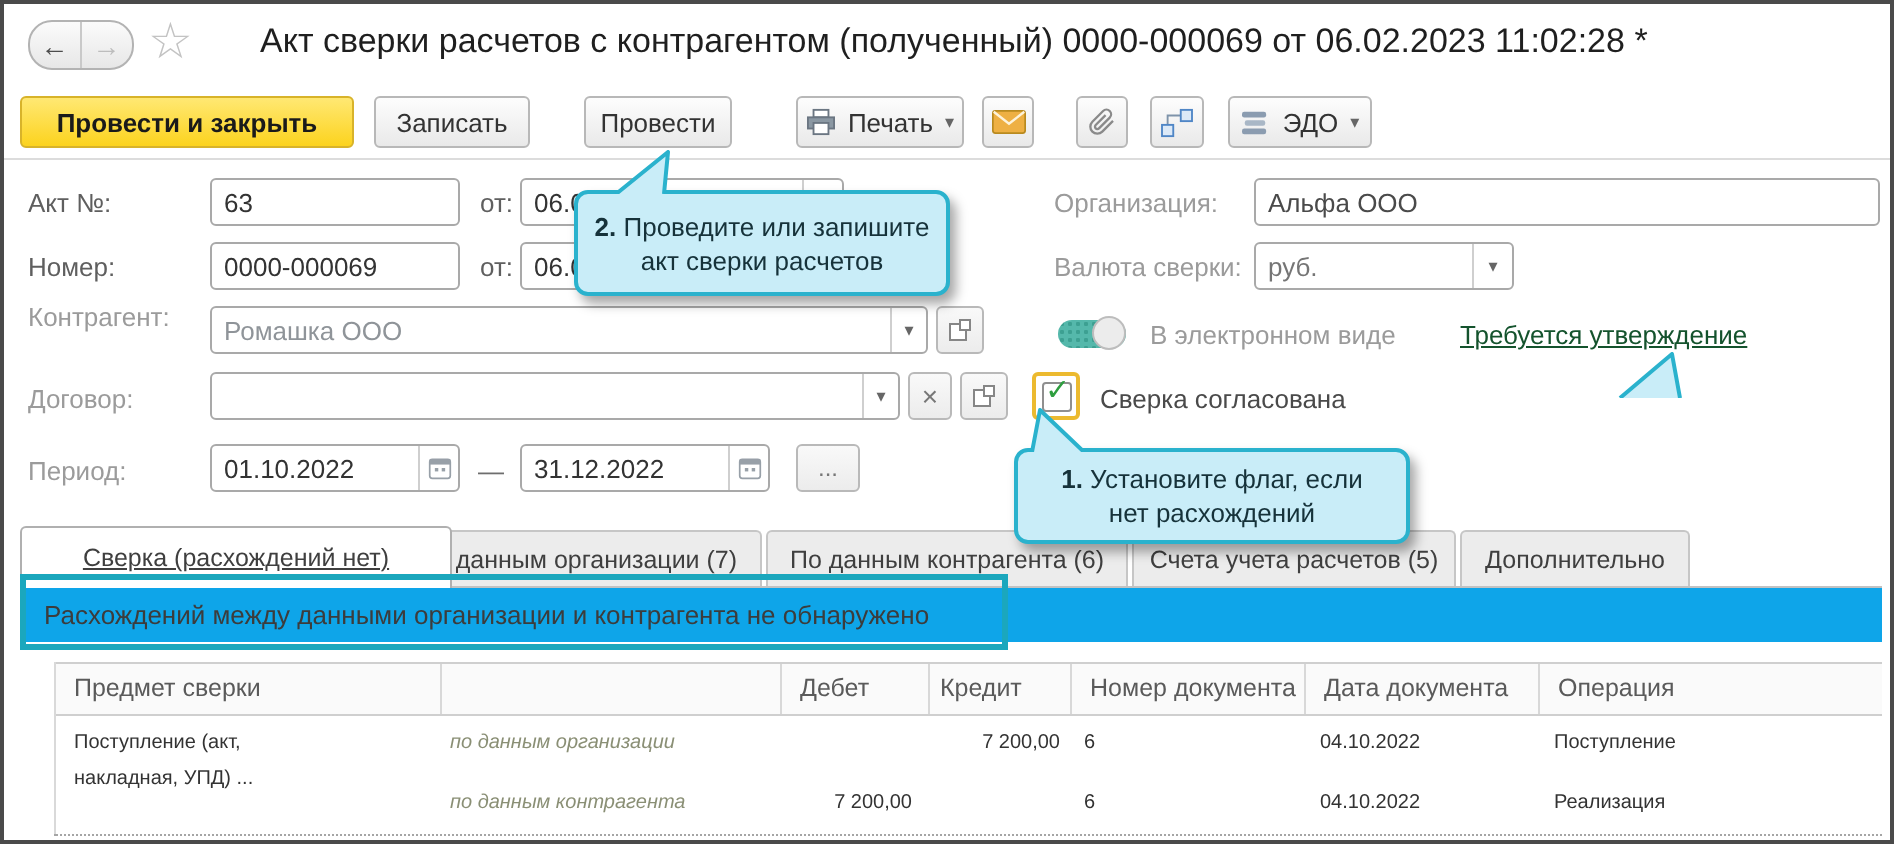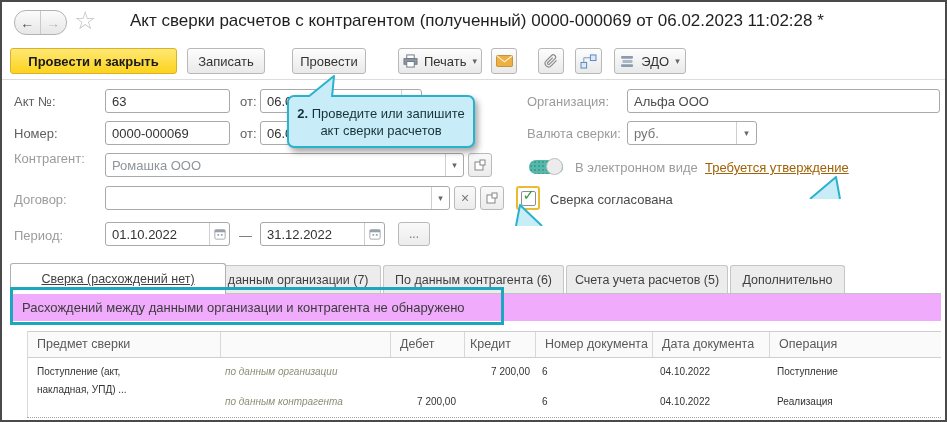--- a/index.html
+++ b/index.html
@@ -29,42 +29,42 @@
   .lbl-dark { color:#5f5f5f; }
   .lbl-light { color:#9b9b9b; }
   .field { position:absolute; height:24px; border:1px solid #a9a9a9; border-radius:3px; background:#fff;
            display:flex; align-items:center; padding-left:6px; overflow:hidden; }
   .field .val { flex:1 1 auto; white-space:nowrap; }
   .seg { flex:0 0 auto; height:100%; display:flex; align-items:center; justify-content:center; border-left:1px solid #cfcfcf; }
   .mini-btn { position:absolute; height:24px; border:1px solid #b9b9b9; border-radius:3px;
               background:linear-gradient(#f9f9f9,#ececec); display:flex; align-items:center; justify-content:center;
               font-size:12px; color:#777; }
   .gray-val { color:#8f9499; }
-  .link { color:#a16207; text-decoration:underline; white-space:nowrap; }
+  .link { color:#14532d; text-decoration:underline; white-space:nowrap;margin-left:25px; }
 
   
   .toggle-track { left:527px; top:158px; width:34px; height:14px; border-radius:7px; background:#55b8ab;
                   background-image:radial-gradient(#3da092 1px, transparent 1.2px); background-size:4px 4px; }
   .toggle-knob { left:544px; top:156px; width:17px; height:17px; border-radius:50%; background:#ececec; border:1px solid #bdbdbd; }
 
   
   .cb-hl { left:514px; top:184px; width:24px; height:24px; border:2px solid #ecba2f; border-radius:3px;
            display:flex; align-items:center; justify-content:center; }
   .cb { width:15px; height:15px; border:1px solid #8f8f8f; border-radius:2px; background:#fff; position:relative; }
   .cb .mark { position:absolute; left:1px; top:-6px; font-size:15px; font-weight:bold; color:#2e9e3f; }
 
   
   .tabline { left:8px; top:291px; width:931px; height:1px; background:#c2c2c2; }
   .tab { position:absolute; top:263px; height:28px; background:#ececec; border:1px solid #c6c6c6; border-bottom:none;
          border-radius:3px 3px 0 0; display:flex; align-items:center; justify-content:center; font-size:12.5px; color:#3f3f3f;
          white-space:nowrap; overflow:hidden; }
   .tab.active { top:261px; height:31px; background:#fff; border-color:#b0b0b0; z-index:3; }
 
   
-  .infobar { left:10px; top:292px; width:929px; height:27px; background:#f0abfc; display:flex; align-items:center;
+  .infobar { left:10px; top:292px; width:929px; height:27px; background:#0ea5e9; display:flex; align-items:center;
              padding-left:10px; color:#3c3c3c; }
   .teal-box { left:8px; top:285px; width:494px; height:38px; border:3px solid #1ba7bd; z-index:15; }
 
   
   .thead { left:25px; top:329px; width:914px; height:27px; background:#fafafa; border-top:1px solid #cfcfcf;
            border-bottom:1px solid #cfcfcf; }
   .tbl-left { left:25px; top:329px; width:1px; height:87px; background:#d9d9d9; }
   .th { position:absolute; top:335px; font-size:12.5px; color:#5a5a5a; white-space:nowrap; }
   .col-line { position:absolute; top:330px; width:1px; height:25px; background:#d8d8d8; }
   .td { position:absolute; font-size:10px; color:#333; white-space:nowrap; }
@@ -310,18 +310,22 @@
     <path d="M4,22 L30,1 L28,22" fill="#c9edf8" stroke="#2ab2cd" stroke-width="2" stroke-linejoin="round"></path>
   </svg>
   <div class="callout" style="left:285px;top:93px;width:188px;height:53px;">
     <div><b>2.</b><span class="txt"> Проведите или запишите
 акт сверки расчетов</span></div>
   </div>
 
   <svg class="tail" style="left:512px;top:202px;" width="30" height="22">
     <path d="M2,22 L6,1 L28,22" fill="#c9edf8" stroke="#2ab2cd" stroke-width="2" stroke-linejoin="round"></path>
   </svg>
+  <div class="callout" style="left:505px;top:222px;width:198px;height:48px;">
+    <div><b>1.</b><span class="txt"> Установите флаг, если
+нет расхождений</span></div>
+  </div>
 
   <svg class="tail" style="left:806px;top:174px;" width="34" height="23">
     <path d="M2,23 L28,1 L32,23" fill="#c9edf8" stroke="#2ab2cd" stroke-width="2" stroke-linejoin="round"></path>
   </svg>
 
 </div>
 
 </body></html>

